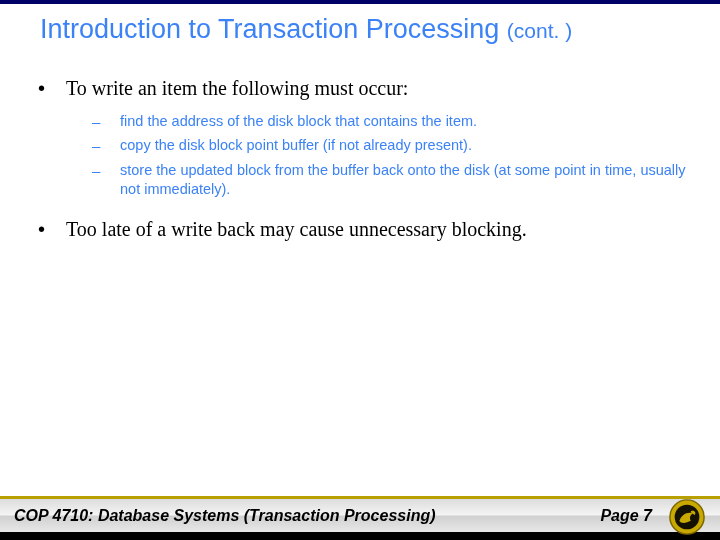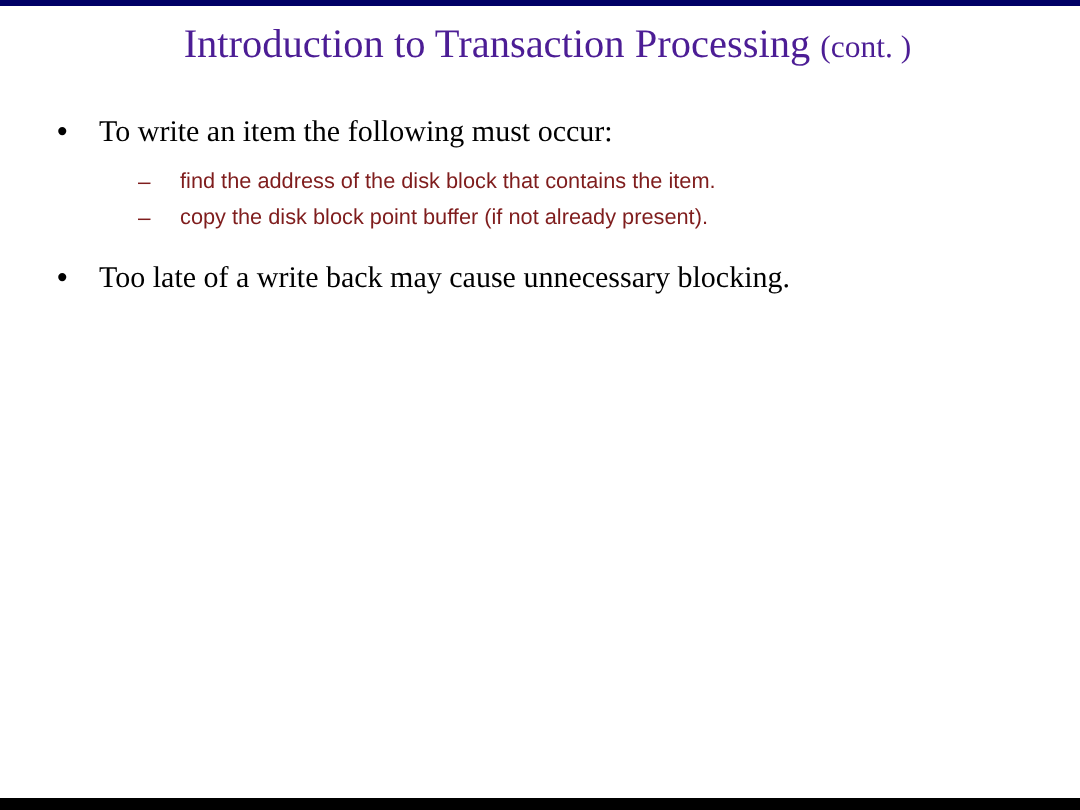--- a/index.html
+++ b/index.html
@@ -1,27 +1,27 @@
 <!DOCTYPE html>
 <html><head>
 <meta charset="utf-8">
 <style>
   * { margin: 0; padding: 0; box-sizing: border-box; }
   html, body { width: 720px; height: 540px; overflow: hidden; font-family: Arial, Helvetica, sans-serif; background: #fff; }
   .slide { width: 720px; height: 540px; position: relative; display: flex; flex-direction: column; }
   .topbar { height: 4px; background: #000066; flex-shrink: 0; }
   .title-wrap { padding: 10px 30px 6px 40px; flex-shrink: 0; }
-  .title { font-family: Liberation Serif, serif; font-size: 27px; color: #4c1d95; font-weight: 400; text-align: center; }
+  .title { font-family: Liberation Sans, sans-serif; font-size: 27px; color: #3b82f6; font-weight: 400; }
   .title .cont { font-size: 21px; }
   .content { flex: 1 1 auto; padding: 6px 30px 0 30px; margin-top: 19px; }
   ul.main { list-style: none; }
   ul.main > li { position: relative; padding-left: 36px; margin-bottom: 18px; font-family: "Times New Roman", Times, serif; font-size: 20px; color: #000; line-height: 1.28; text-align: justify; }
   ul.main > li::before { content: "\2022"; position: absolute; left: 8px; top: 0; font-size: 20px; font-family: Arial, sans-serif; }
   ul.sub { list-style: none; margin-top: 10px; padding-left: 20px; }
-  ul.sub > li { position: relative; padding-left: 34px; margin-bottom: 6px; font-family: Arial, Helvetica, sans-serif; font-size: 14.5px; color: #7f1d1d; line-height: 1.3; text-align: left; }
+  ul.sub > li { position: relative; padding-left: 34px; margin-bottom: 6px; font-family: Arial, Helvetica, sans-serif; font-size: 14.5px; color: #3b82f6; line-height: 1.3; text-align: left; }
   ul.sub > li::before { content: "\2013"; position: absolute; left: 6px; top: 0; font-size: 15px; }
   .footer { position: absolute; left: 0; bottom: 0; width: 100%; flex-shrink: 0; }
   .footer-bar { height: 36px; background: linear-gradient(to bottom, #dcdcdc 0%, #f4f4f4 48%, #d0d0d0 52%, #e8e8e8 100%); border-top: 3px solid #b8a000; border-bottom: 0; display: flex; align-items: center; padding: 0 14px; }
   .footer-left { font-family: Arial, Helvetica, sans-serif; font-weight: bold; font-style: italic; font-size: 16px; color: #000; flex: 0 0 auto; }
   .footer-gap { flex: 1 1 auto; }
   .footer-page { font-family: Arial, Helvetica, sans-serif; font-weight: bold; font-style: italic; font-size: 16px; color: #000; flex: 0 0 auto; margin-right: 16px; }
   .logo { width: 38px; height: 38px; position: relative; margin-bottom: -2px; }
   .logo svg { width: 100%; height: 100%; display: block; }
   .below-strip { height: 8px; background: #000; }
 </style>
@@ -38,22 +38,36 @@
     </h1>
   </div>
 
   <div class="content">
     <ul class="main">
       <li>
         <span>To write an item the following must occur:</span>
         <ul class="sub">
           <li>find the address of the disk block that contains the item.</li>
           <li>copy the disk block point buffer (if not already present).</li>
+          <li>store the updated block from the buffer back onto the disk (at some point in time, usually not immediately).</li>
         </ul>
       </li>
       <li>Too late of a write back may cause unnecessary blocking.</li>
     </ul>
   </div>
 
   <div class="footer">
+    <div class="footer-bar">
+      <div class="footer-left">COP 4710: Database Systems  (Transaction Processing)</div>
+      <div class="footer-gap"></div>
+      <div class="footer-page">Page 7</div>
+      <div class="logo">
+        <svg viewBox="0 0 40 40">
+          <circle cx="20" cy="20" r="18" fill="#c9a800" stroke="#7a6600" stroke-width="1.5"></circle>
+          <circle cx="20" cy="20" r="13" fill="#000" opacity="0.9"></circle>
+          <path d="M12 24 C14 18 20 14 26 16 C24 18 22 20 24 24 C20 26 14 28 12 24 Z" fill="#c9a800"></path>
+          <path d="M24 14 C28 12 30 16 28 18 C26 16 24 16 24 14 Z" fill="#c9a800"></path>
+        </svg>
+      </div>
+    </div>
     <div class="below-strip"></div>
   </div>
 </div>
 
 </body></html>

